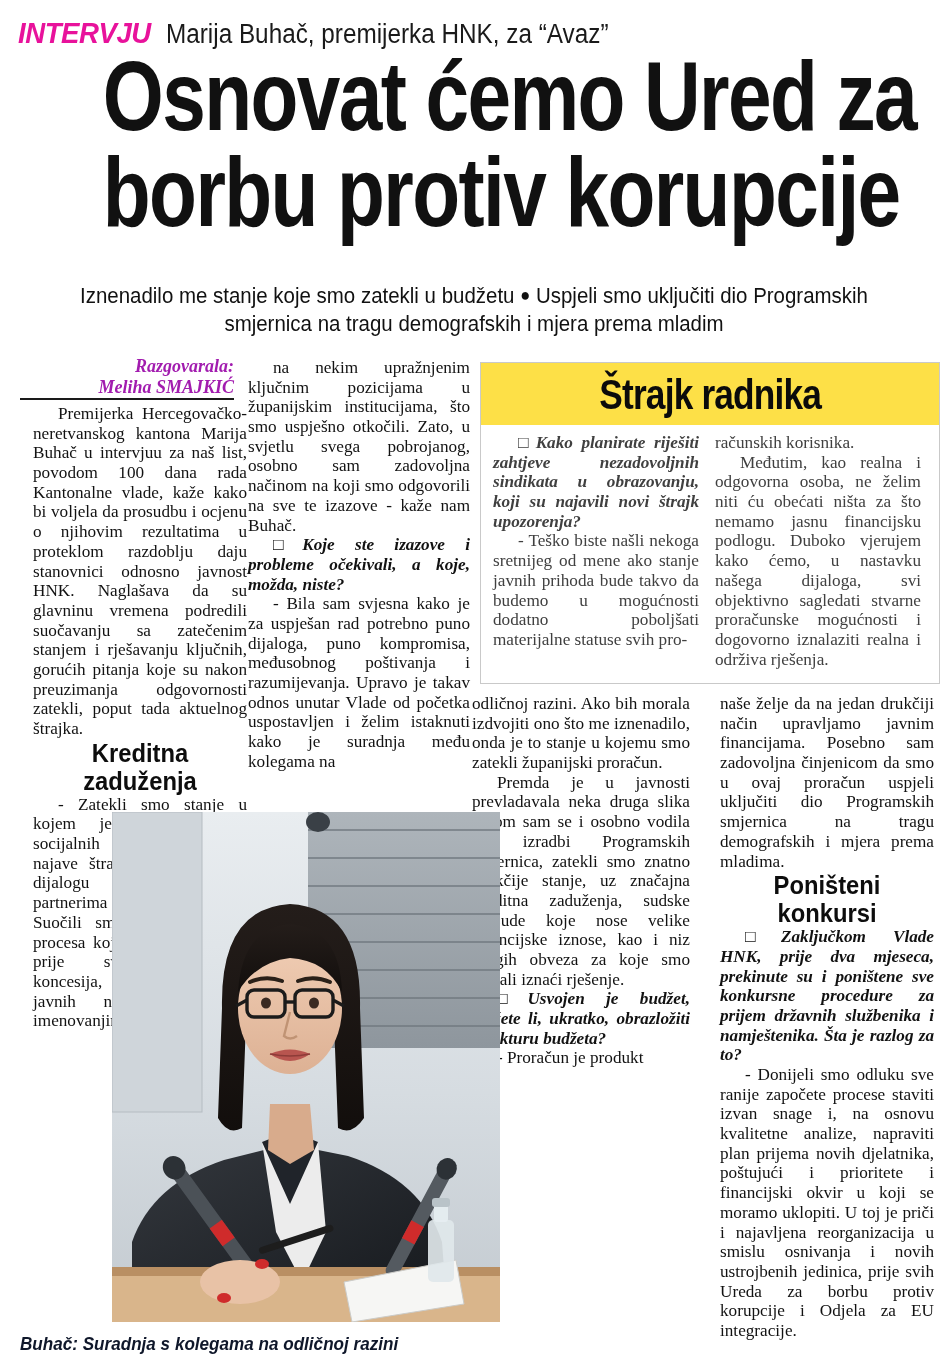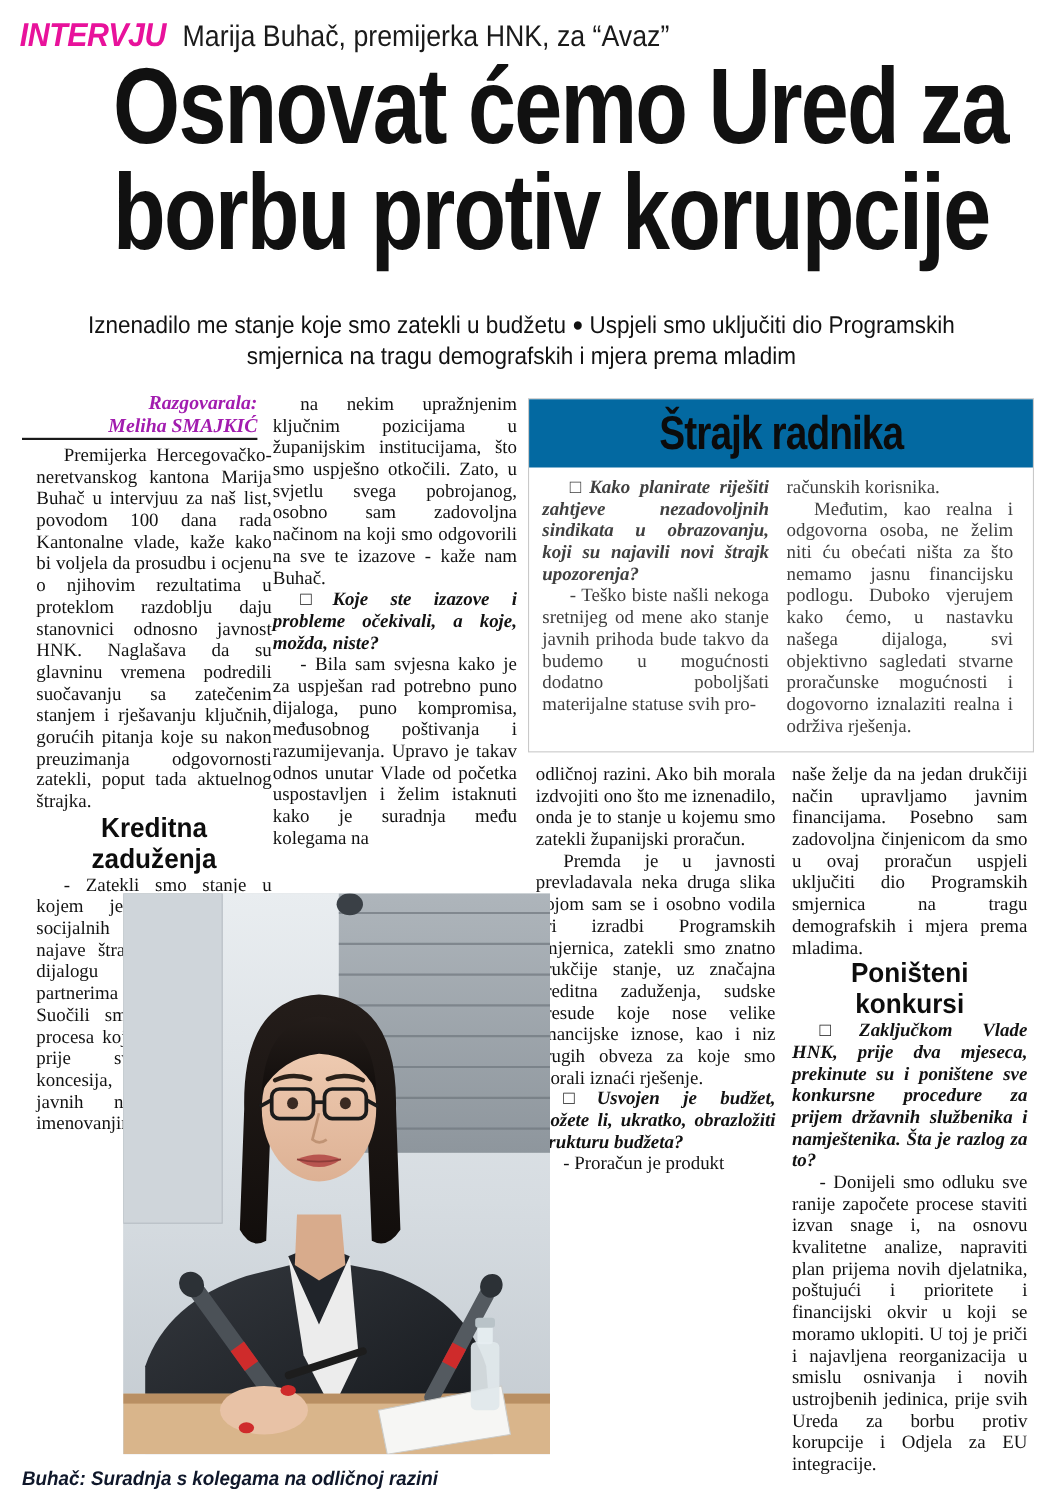--- a/index.html
+++ b/index.html
@@ -64,21 +64,21 @@
 
   
   .col{position:absolute;font-size:17.2px;line-height:1.145;text-align:justify;color:#121212;}
   .col p{margin:0;text-indent:1.45em;}
   .col p.noind{text-indent:0;}
   .q{font-weight:bold;font-style:italic;}
   .box-sq{font-style:normal;font-weight:normal;letter-spacing:3px;}
 
   #col1{left:33px;top:404px;width:214px;}
   #col2{left:248px;top:358px;width:222px;}
-  #col3{left:487px;top:694px;width:218px;}
+  #col3{left:472px;top:694px;width:218px;}
   #col4{left:720px;top:694px;width:214px;}
 
   
   .byline{
     position:absolute;left:20px;top:356px;width:214px;
     text-align:right;
     font-family:"Liberation Serif", serif;
     font-weight:bold;font-style:italic;
     font-size:18px;line-height:1.18;color:#a21caf;
   }
@@ -101,21 +101,21 @@
   }
 
   
   .sidebox{
     position:absolute;left:480px;top:362px;width:460px;height:322px;
     background:#ffffff;
     border:1px solid #c9c9c9;
     box-sizing:border-box;
   }
   .sidebox-head{
-    height:62px;background:#0369a1;
+    height:62px;background:#fde047;
     display:flex;align-items:center;justify-content:center;
   }
   .sidebox-title{
     font-family:"Liberation Sans", sans-serif;
     font-weight:bold;font-size:43px;letter-spacing:-1px;
     color:#0b0b0b;
     transform:scaleX(0.82);transform-origin:center center;
     white-space:nowrap;
   }
   .sidebox-cols{

